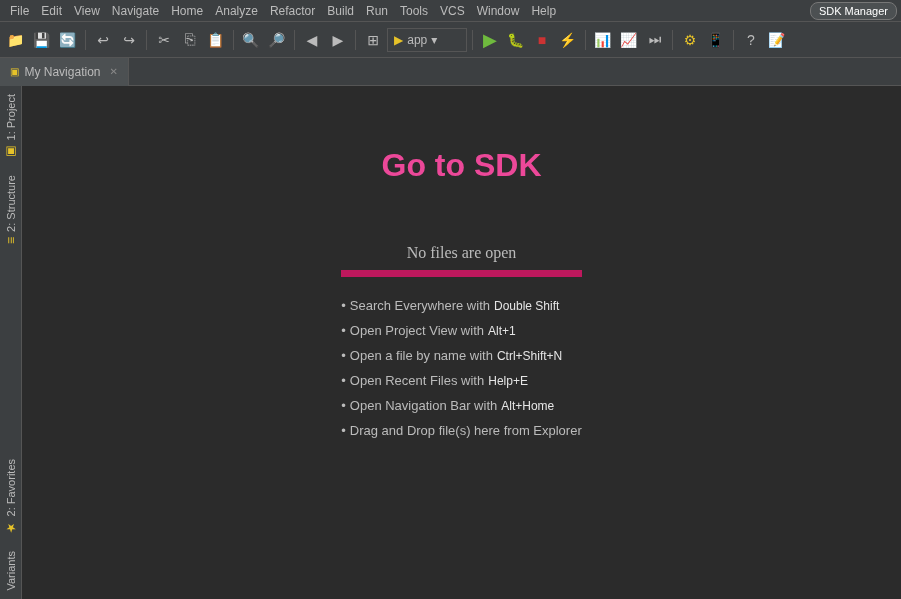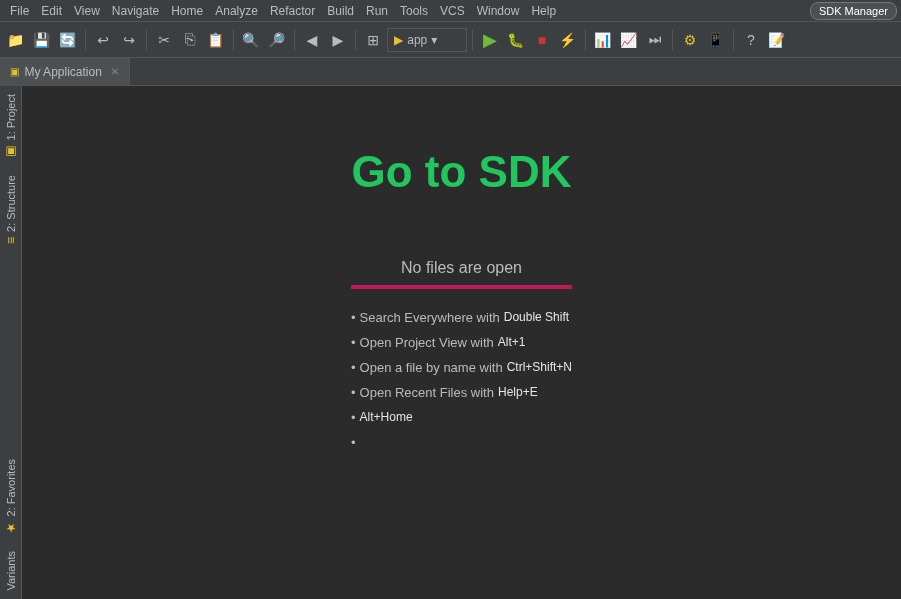--- a/index.html
+++ b/index.html
@@ -159,44 +159,45 @@
       display: flex;
       flex-direction: column;
       align-items: center;
       justify-content: flex-start;
       padding-top: 60px;
       background: #2b2b2b;
       position: relative;
     }
 
     .goto-sdk-text {
-      color: #22c55e;
-      font-size: 44px;
+      color: #ec4899;
+      font-size: 32px;
       font-weight: bold;
       text-align: center;
       line-height: 1.2;
       margin-bottom: 60px;
     }
 
     .no-files-section {
       display: flex;
       flex-direction: column;
       align-items: flex-start;
       gap: 0;
     }
 
     .no-files-title {
       color: #bbbbbb;
       font-size: 16px;
       text-align: center;
       padding-bottom: 8px;
       margin-bottom: 16px;
-      border-bottom: 4px solid #be185d;
+      border-bottom: 7px solid #be185d;
       width: 100%;
       text-align: center;
+      font-family: Liberation Serif, serif;
     }
 
     .hint-item {
       color: #bbbbbb;
       font-size: 13px;
       padding: 5px 0;
       display: flex;
       align-items: center;
       gap: 4px;
     }
@@ -269,21 +270,21 @@
   <button class="toolbar-btn toolbar-icon-yellow">⚙</button>
   <button class="toolbar-btn toolbar-icon-yellow">📱</button>
   <div class="toolbar-separator"></div>
   <button class="toolbar-btn">?</button>
   <button class="toolbar-btn">📝</button>
 </div>
 
 <div class="tab-bar">
   <div class="tab">
     <span style="color:#e6c229; font-size:10px;">▣</span>
-    <span>My Application</span>
+    <span>My Navigation</span>
     <span style="color:#888; font-size:10px; margin-left:4px;">✕</span>
   </div>
 </div>
 
 <div class="main-area">
 
   <div class="left-sidebar">
     <div class="sidebar-label">
       <span class="sidebar-icon">▣</span>
       <span>1: Project</span>
@@ -325,20 +326,22 @@
         <span>Open a file by name with </span>
         <span class="hint-key">Ctrl+Shift+N</span>
       </div>
       <div class="hint-item">
         <span>•</span>
         <span>Open Recent Files with </span>
         <span class="hint-key">Help+E</span>
       </div>
       <div class="hint-item">
         <span>•</span>
+        <span>Open Navigation Bar with </span>
         <span class="hint-key">Alt+Home</span>
       </div>
       <div class="hint-item">
         <span>•</span>
+        <span>Drag and Drop file(s) here from Explorer</span>
       </div>
     </div>
   </div>
 </div>
 
 </body></html>

